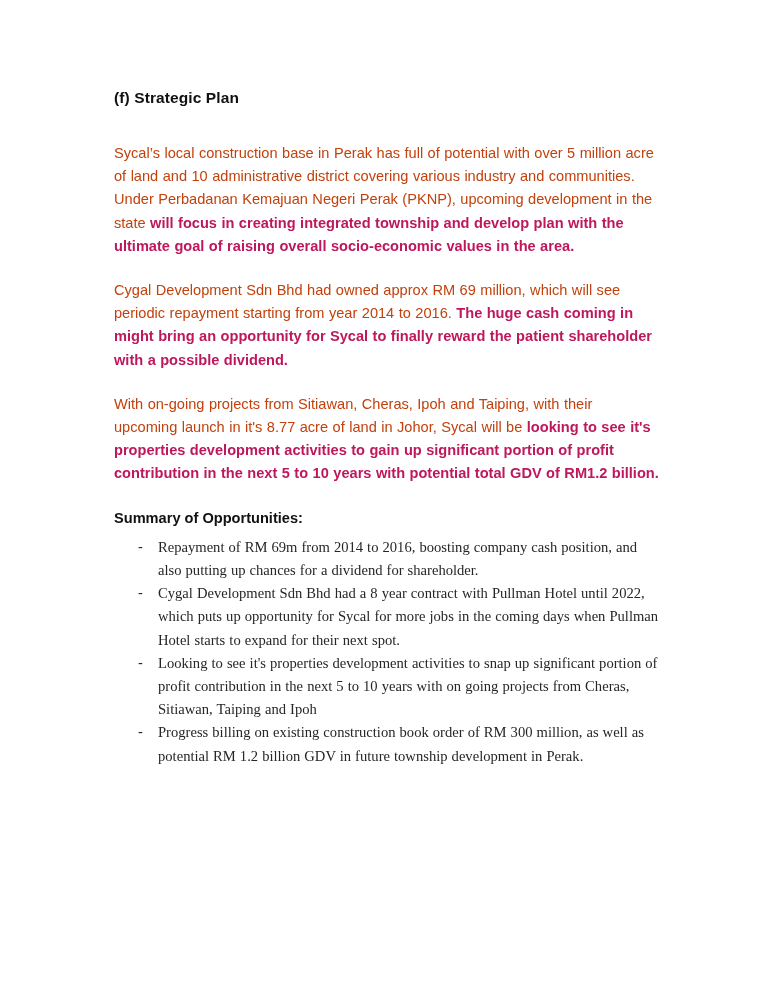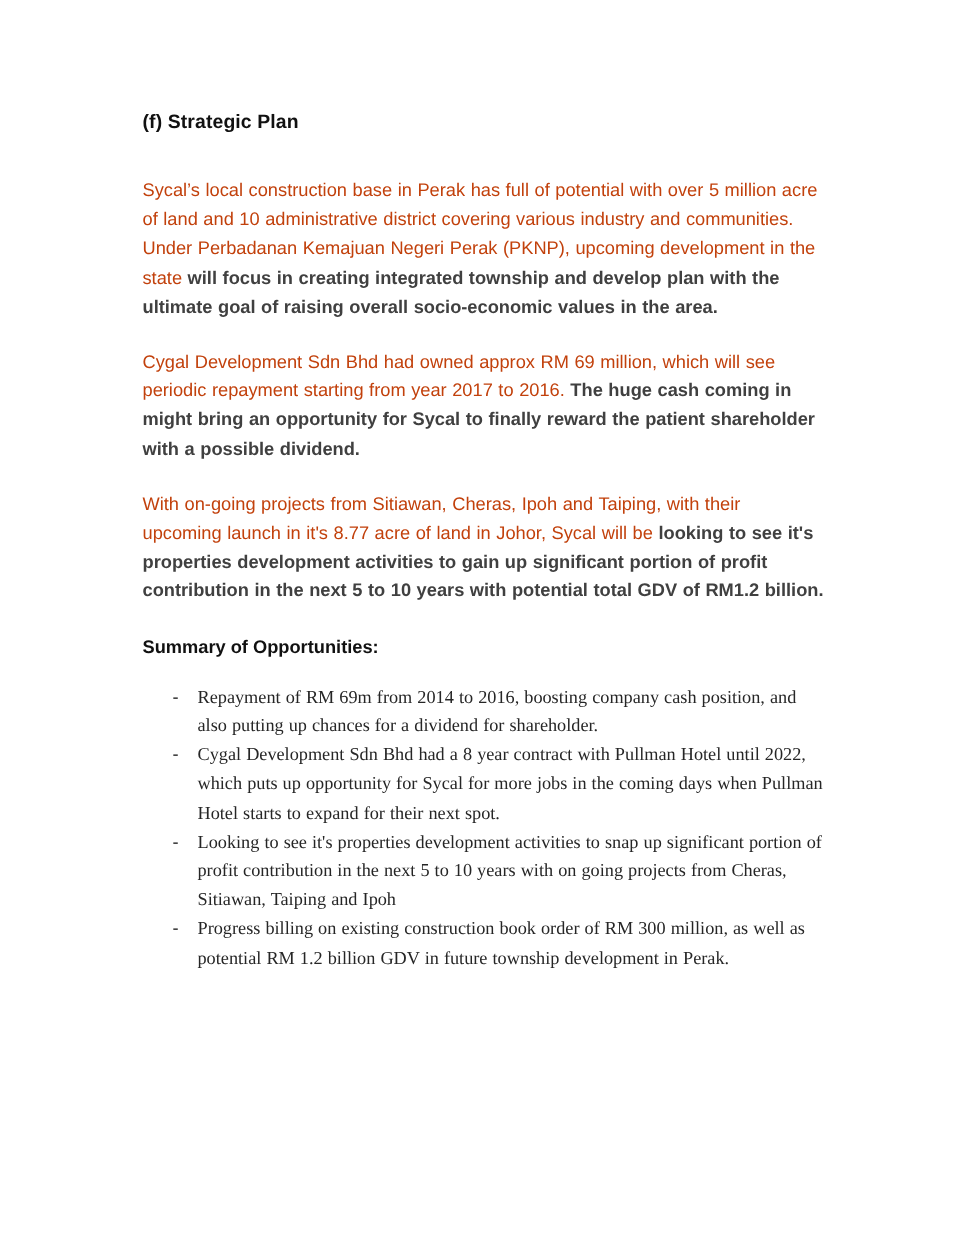--- a/index.html
+++ b/index.html
@@ -40,32 +40,32 @@
   .para {
     font-size: 14.6px;
     line-height: 23.2px;
     margin: 0 0 21px 0;
     color: #262626;
     text-align: left;
     word-spacing: 0.4px;
   }
   .para b, .bold {
     font-weight: bold;
-    color: #404040;
+    color: #be185d;
   }
   .reg {
     font-weight: normal;
     color: #c2410c;
   }
   .summary-heading {
     font-size: 14.6px;
     line-height: 23.2px;
     font-weight: bold;
     color: #111111;
-    margin: 0 0 17px 0;
+    margin: 0 0 6px 0;
   }
   .opp-list {
     list-style: none;
     margin: 0;
     padding: 0;
   }
   .opp-item {
     position: relative;
     font-size: 14.6px;
     line-height: 23.2px;
@@ -90,21 +90,21 @@
 </head>
 <body>
 
 <div class="page">
   <div class="content">
 
     <h1 class="doc-title">(f) Strategic Plan</h1>
 
     <p class="para"><span class="reg">Sycal’s local construction base in Perak has full of potential with over 5 million acre of land and 10 administrative district covering various industry and communities. Under Perbadanan Kemajuan Negeri Perak (PKNP), upcoming development in the state </span><span class="bold">will focus in creating integrated township and develop plan with the ultimate goal of raising overall socio-economic values in the area.</span></p>
 
-    <p class="para"><span class="reg">Cygal Development Sdn Bhd had owned approx RM 69 million, which will see periodic repayment starting from year 2017 to 2016. </span><span class="bold">The huge cash coming in might bring an opportunity for Sycal to finally reward the patient shareholder with a possible dividend.</span></p>
+    <p class="para"><span class="reg">Cygal Development Sdn Bhd had owned approx RM 69 million, which will see periodic repayment starting from year 2014 to 2016. </span><span class="bold">The huge cash coming in might bring an opportunity for Sycal to finally reward the patient shareholder with a possible dividend.</span></p>
 
 
     <p class="para"><span class="reg">With on-going projects from Sitiawan, Cheras, Ipoh and Taiping, with their upcoming launch in it's 8.77 acre of land in Johor, Sycal will be </span><span class="bold">looking to see it's properties development activities to gain up significant portion of profit contribution in the next 5 to 10 years with potential total GDV of RM1.2 billion.</span></p>
 
     <div class="summary-heading">Summary of Opportunities:</div>
 
     <ul class="opp-list">
       <li class="opp-item">
         <span class="opp-bullet">-</span>
         <span class="opp-text">Repayment of RM 69m from 2014 to 2016, boosting company cash position, and also putting up chances for a dividend for shareholder.</span>

